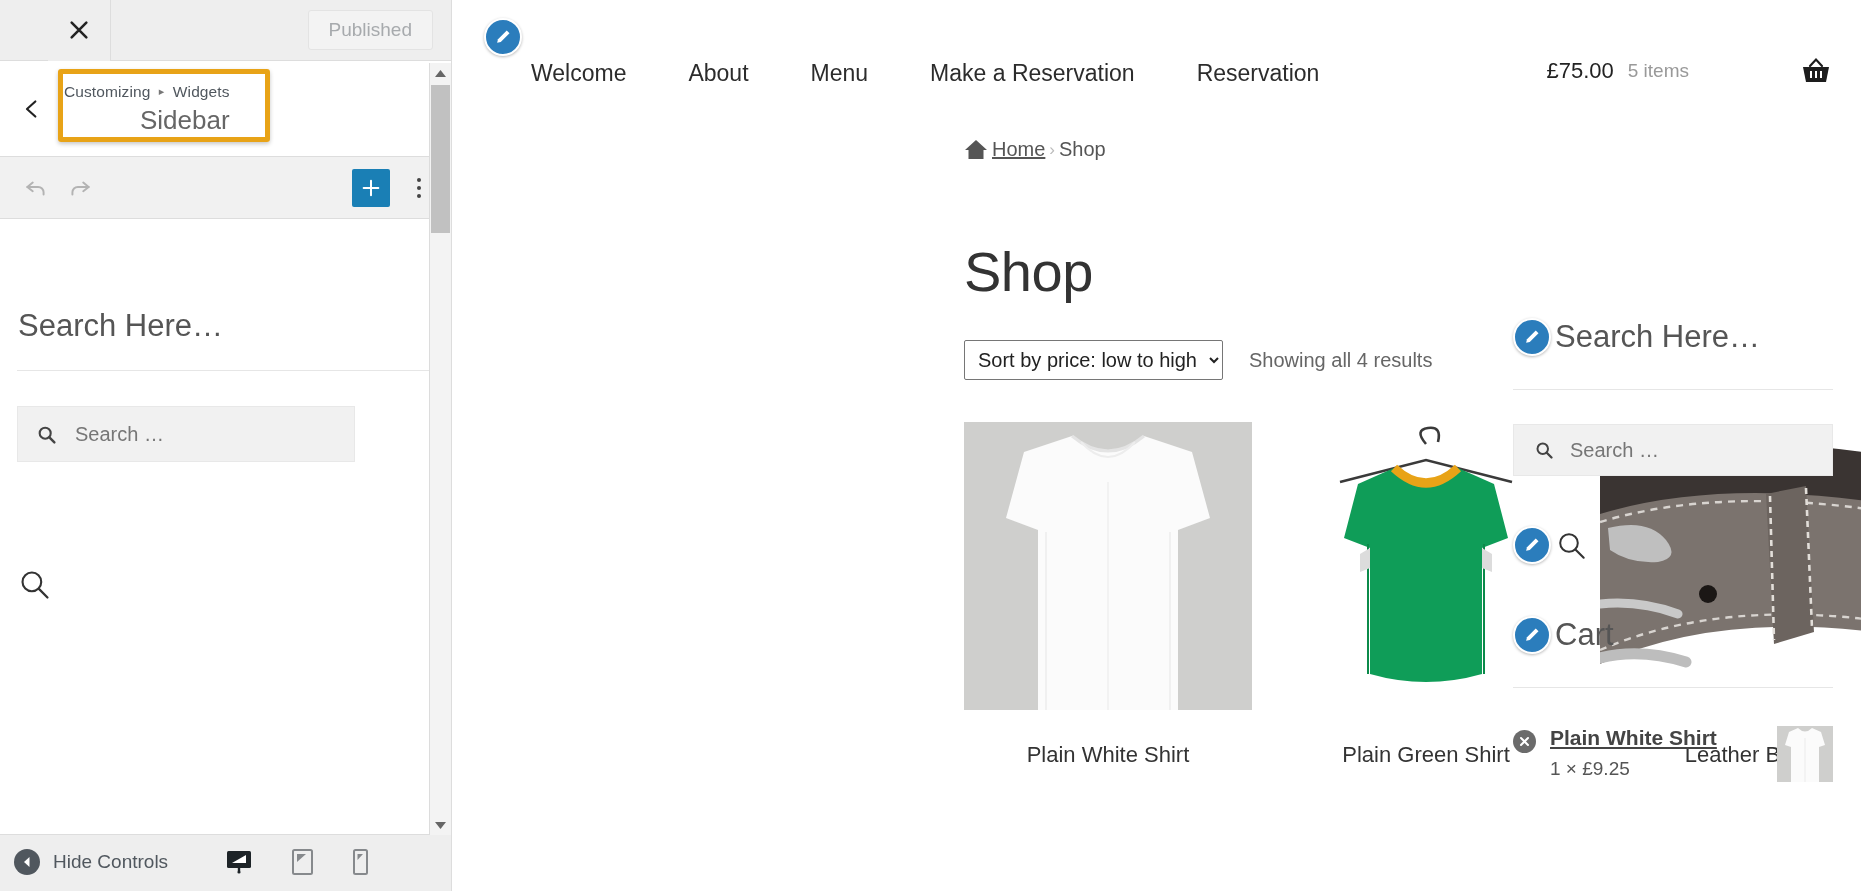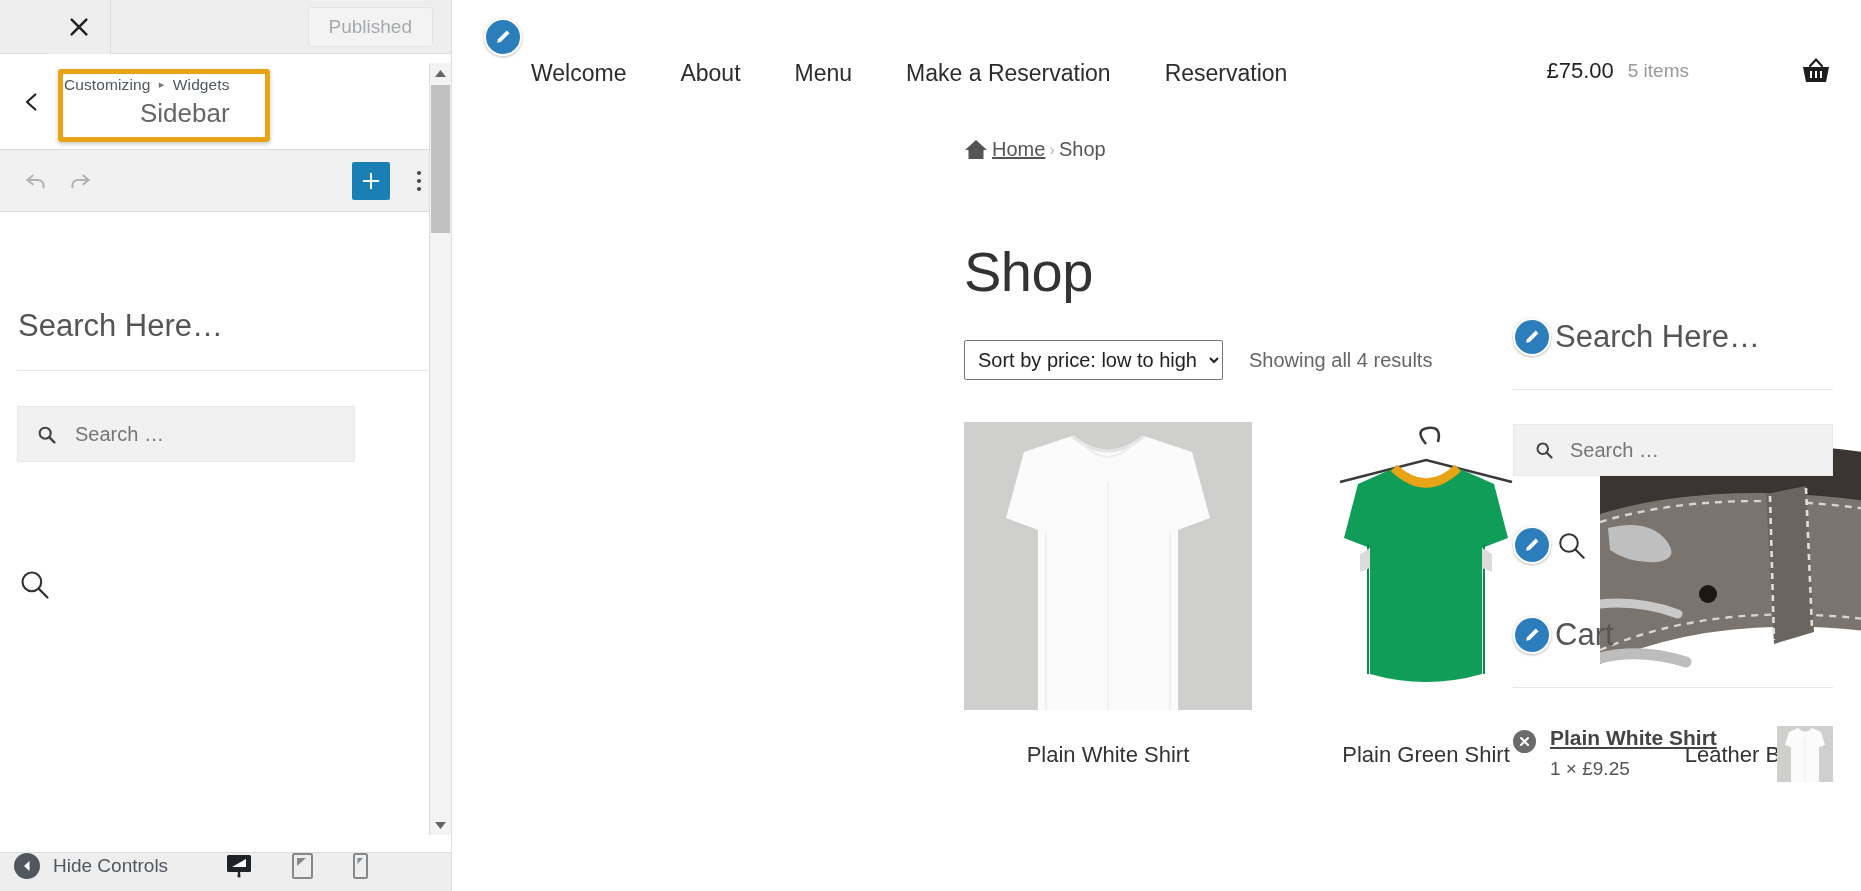--- a/index.html
+++ b/index.html
@@ -13,21 +13,21 @@
 
   
   .customizer {
     width: 452px; height: 891px;
     position: relative;
     background: #fff;
     border-right: 1px solid #ddd;
     flex: 0 0 452px;
   }
   .cz-header {
-    height: 54px;
+    height: 61px;
     background: #eee;
     border-bottom: 1px solid #ddd;
     display: flex; align-items: center;
     position: relative;
     padding-left: 48px;
   }
   .cz-close {
     width: 63px; height: 62px;
     display: flex; align-items: center; justify-content: center;
     border-right: 1px solid #ddd;
@@ -173,25 +173,25 @@
   .cz-scroll-arrow.down { position: absolute; bottom: 0; left: 0; right: 0; }
   .cz-scroll-thumb {
     position: absolute; top: 22px; left: 1px;
     width: 19px; height: 148px;
     background: #c1c1c1;
     cursor: grab;
   }
 
   .cz-footer {
     position: absolute; bottom: 0; left: 0; right: 0;
-    height: 39px;
+    height: 57px;
     background: #eee;
     border-top: 1px solid #ddd;
-    display: flex; align-items: flex-start;
-    padding: 0 14px;
+    display: flex; align-items: flex-end;
+    padding: 16px 14px;
   }
   .cz-hide {
     display: flex; align-items: center; gap: 13px; cursor: pointer;
   }
   .cz-hide-circle {
     width: 26px; height: 26px; border-radius: 50%;
     background: #50575e;
     display: flex; align-items: center; justify-content: center;
   }
   .cz-hide-label { font-size: 19px; color: #50575e; }
@@ -218,21 +218,21 @@
     border: 2px solid #fff;
     box-shadow: 0 1px 3px rgba(0,0,0,.28);
     display: flex; align-items: center; justify-content: center;
     cursor: pointer;
     flex: 0 0 38px;
   }
   .edit-pencil svg { width: 20px; height: 20px; }
   .header-pencil { position: absolute; left: 32px; top: 18px; }
   .site-nav {
     display: flex; align-items: center;
-    gap: 4px;
+    gap: 12px;
     margin-left: 22px;
     margin-top: 36px;
   }
   .site-nav a {
     font-size: 23px;
     color: #2c2c2c;
     text-decoration: none;
     padding: 0 25px;
     white-space: nowrap;
     font-family: "Liberation Sans", sans-serif;

